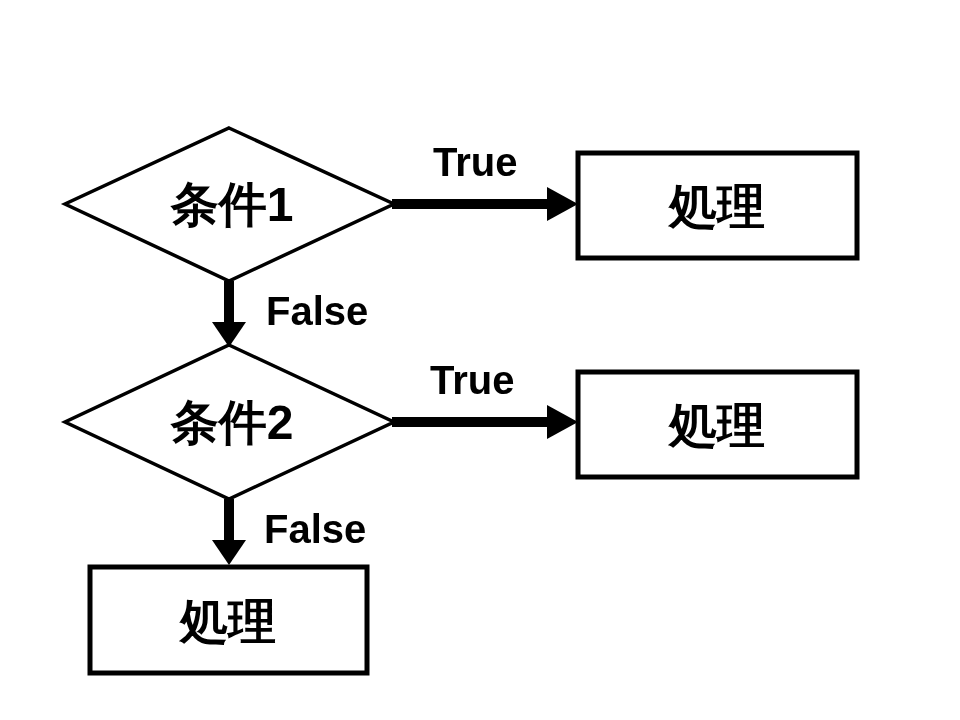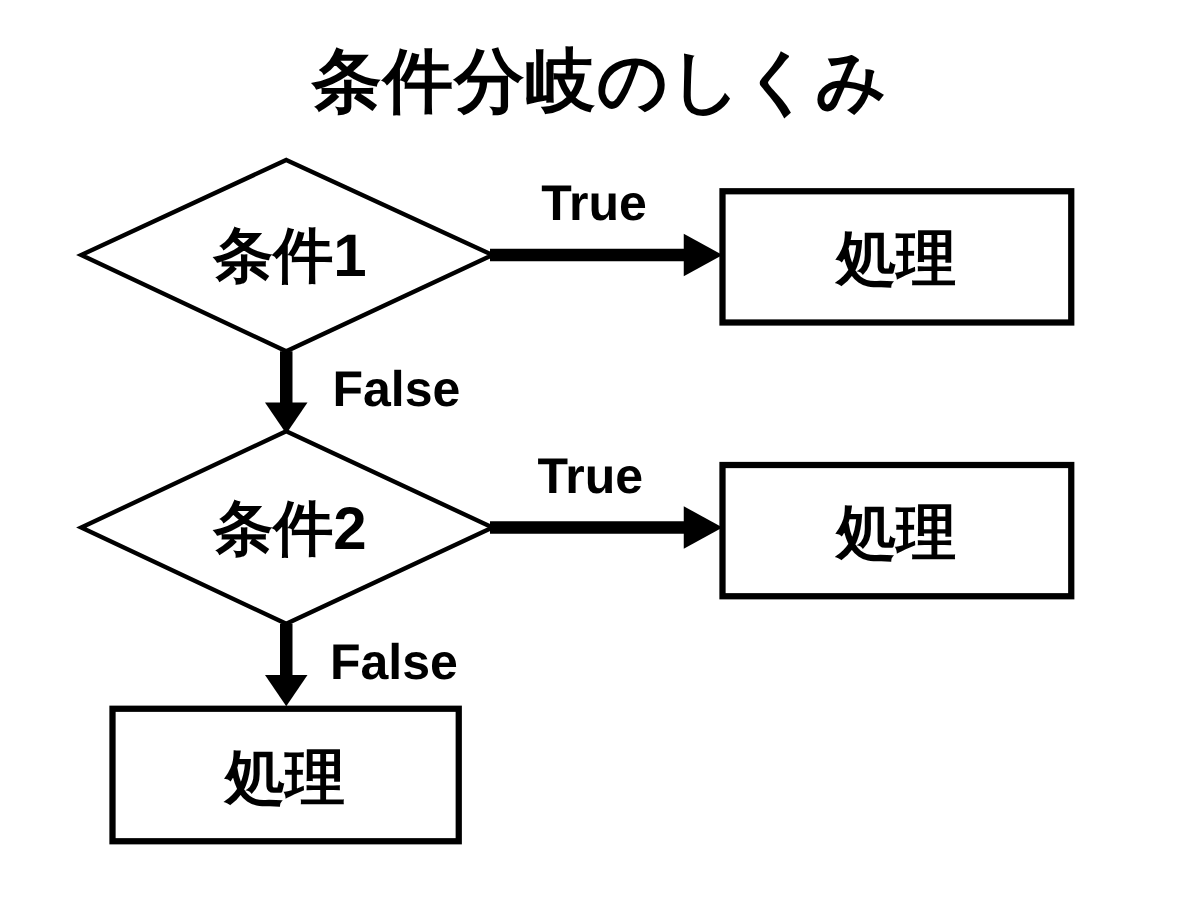--- a/index.html
+++ b/index.html
@@ -58,21 +58,20 @@
     font-weight: bold;
     fill: #000000;
     text-anchor: start;
   }
 </style>
 </head>
 <body>
 
 <div class="stage">
 
-  <div class="title">条件分岐のしくみ</div>
 
   <svg class="flow" width="960" height="720" viewBox="0 0 960 720">
 
     <polygon class="shape decision" points="229,128 394,204 229,281 65,204"></polygon>
     <text class="node-label" x="232" y="221">条件1</text>
 
     <g>
       <line class="shaft" x1="392" y1="204" x2="552" y2="204"></line>
       <polygon class="head" points="547,187 578,204 547,221"></polygon>
     </g>

